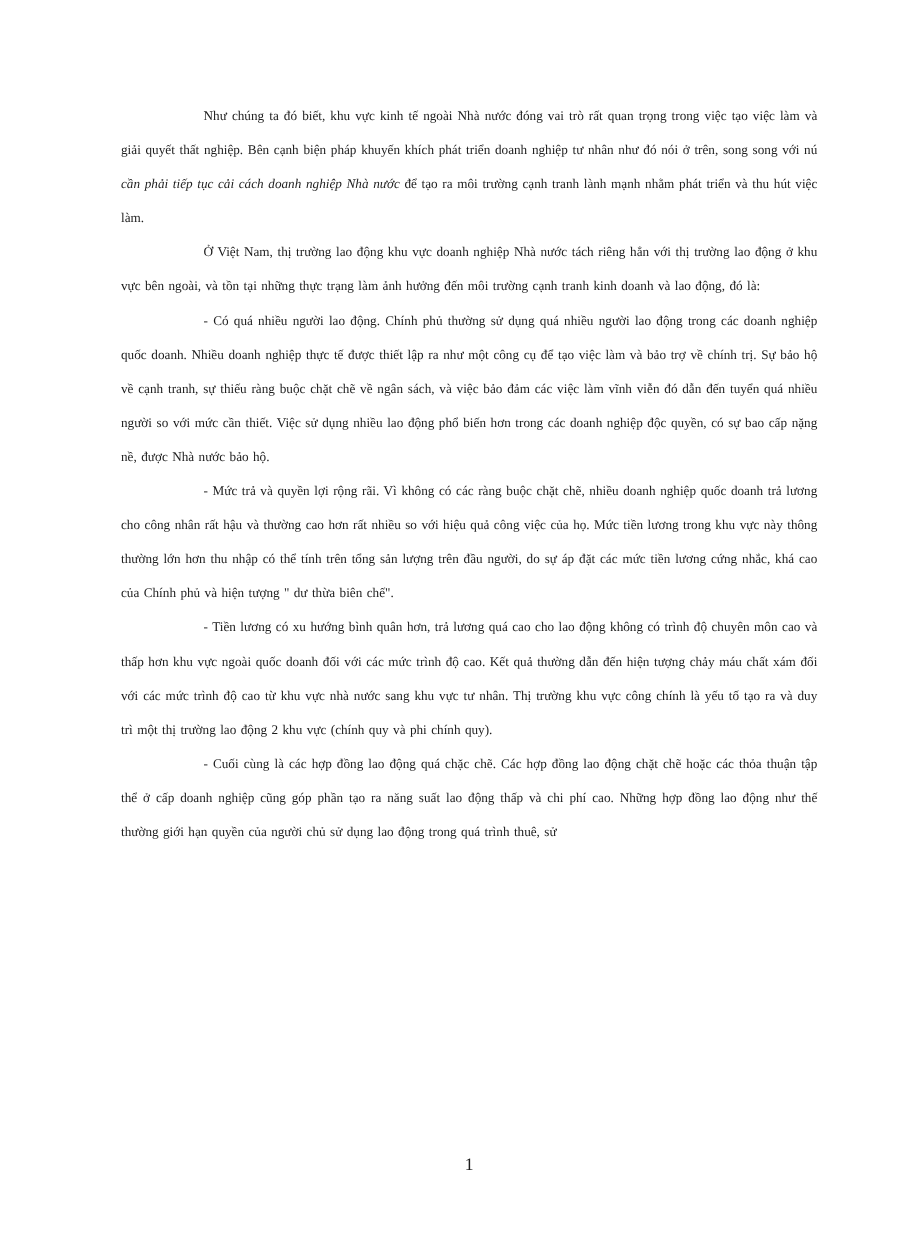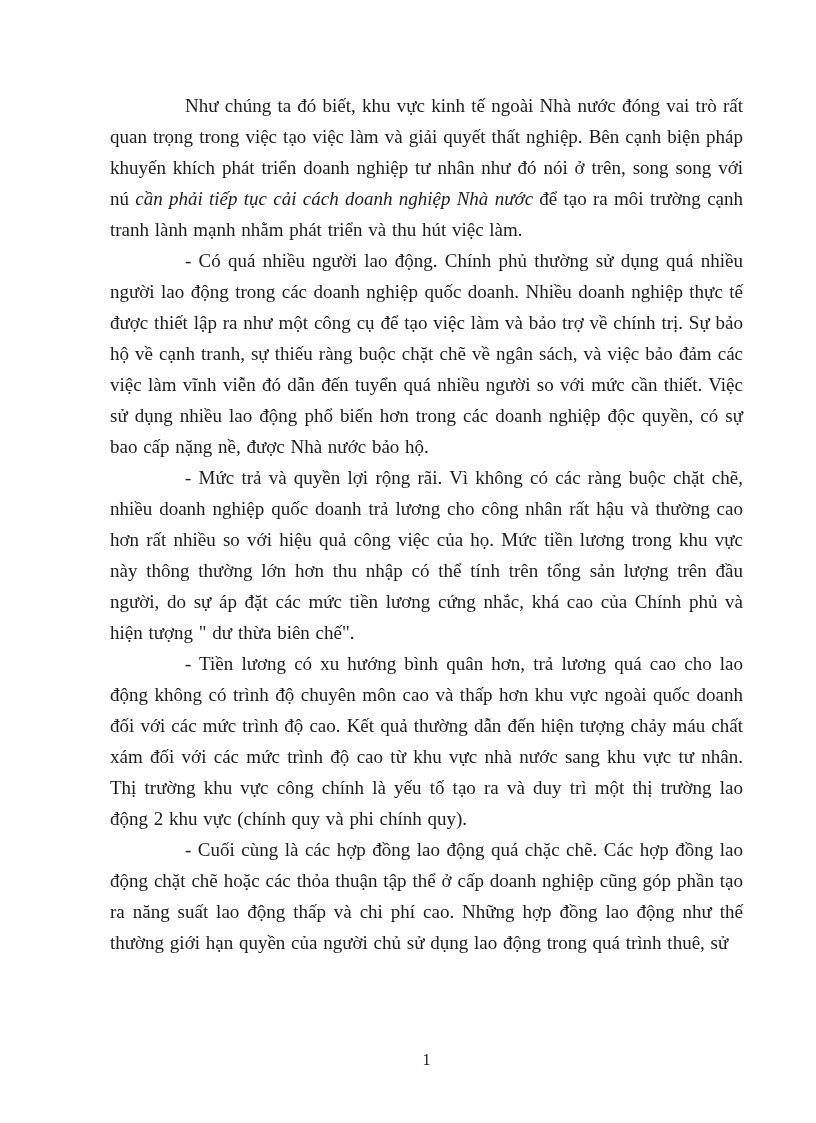--- a/index.html
+++ b/index.html
@@ -17,21 +17,21 @@
     color: #1c1c1c;
   }
   .content {
     position: absolute;
     left: 110px;
     top: 90px;
     width: 633px;
   }
   p.para {
     margin: 0;
-    font-size: 19px;
+    font-size: 12px;
     line-height: 31px;
     text-align: justify;
     text-indent: 75px;
     word-spacing: 1px;
   }
   .italic {
     font-style: italic;
   }
   .page-number {
     position: absolute;
@@ -42,19 +42,20 @@
     font-size: 16px;
     line-height: 24px;
   }
 </style>
 </head>
 <body>
 
 <div class="page">
   <div class="content">
       <p class="para"><span>Như chúng ta đó biết, khu vực kinh tế ngoài Nhà nước đóng vai trò rất quan trọng trong việc tạo việc làm và giải quyết thất nghiệp. Bên cạnh biện pháp khuyến khích phát triển doanh nghiệp tư nhân như đó nói ở trên, song song với nú </span><span class="italic">cần phải tiếp tục cải cách doanh nghiệp Nhà nước</span><span> để tạo ra môi trường cạnh tranh lành mạnh nhằm phát triển và thu hút việc làm.</span></p>
+      <p class="para"><span>Ở Việt Nam, thị trường lao động khu vực doanh nghiệp Nhà nước tách riêng hẳn với thị trường lao động ở khu vực bên ngoài, và tồn tại những thực trạng làm ảnh hưởng đến môi trường cạnh tranh kinh doanh và lao động, đó là:</span></p>
       <p class="para"><span>- Có quá nhiều người lao động. Chính phủ thường sử dụng quá nhiều người lao động trong các doanh nghiệp quốc doanh. Nhiều doanh nghiệp thực tế được thiết lập ra như một công cụ để tạo việc làm và bảo trợ về chính trị. Sự bảo hộ về cạnh tranh, sự thiếu ràng buộc chặt chẽ về ngân sách, và việc bảo đảm các việc làm vĩnh viễn đó dẫn đến tuyển quá nhiều người so với mức cần thiết. Việc sử dụng nhiều lao động phổ biến hơn trong các doanh nghiệp độc quyền, có sự bao cấp nặng nề, được Nhà nước bảo hộ.</span></p>
       <p class="para"><span>- Mức trả và quyền lợi rộng rãi. Vì không có các ràng buộc chặt chẽ, nhiều doanh nghiệp quốc doanh trả lương cho công nhân rất hậu và thường cao hơn rất nhiều so với hiệu quả công việc của họ. Mức tiền lương trong khu vực này thông thường lớn hơn thu nhập có thể tính trên tổng sản lượng trên đầu người, do sự áp đặt các mức tiền lương cứng nhắc, khá cao của Chính phủ và hiện tượng " dư thừa biên chế".</span></p>
       <p class="para"><span>- Tiền lương có xu hướng bình quân hơn, trả lương quá cao cho lao động không có trình độ chuyên môn cao và thấp hơn khu vực ngoài quốc doanh đối với các mức trình độ cao. Kết quả thường dẫn đến hiện tượng chảy máu chất xám đối với các mức trình độ cao từ khu vực nhà nước sang khu vực tư nhân. Thị trường khu vực công chính là yếu tố tạo ra và duy trì một thị trường lao động 2 khu vực (chính quy và phi chính quy).</span></p>
       <p class="para"><span>- Cuối cùng là các hợp đồng lao động quá chặc chẽ. Các hợp đồng lao động chặt chẽ hoặc các thỏa thuận tập thể ở cấp doanh nghiệp cũng góp phần tạo ra năng suất lao động thấp và chi phí cao. Những hợp đồng lao động như thế thường giới hạn quyền của người chủ sử dụng lao động trong quá trình thuê, sử</span></p>
     </div>
   <div class="page-number">1</div>
 </div>
 
 </body></html>

